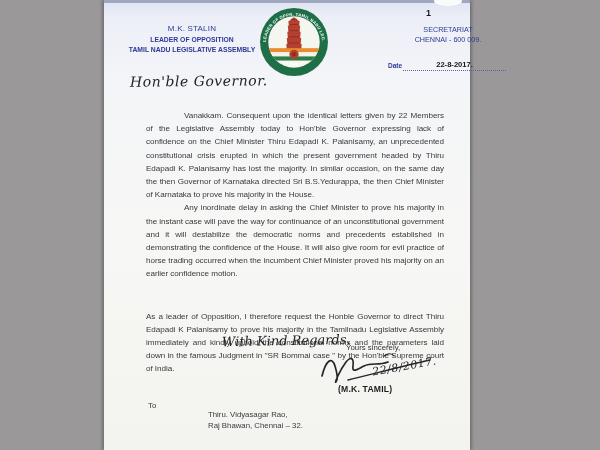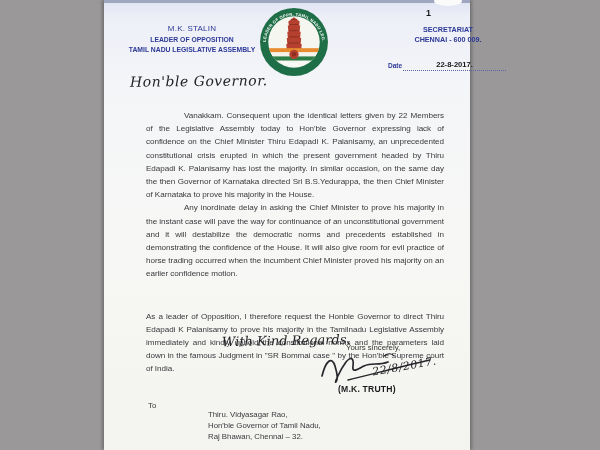--- a/index.html
+++ b/index.html
@@ -22,21 +22,21 @@
   
   .sender{
     position:absolute;left:6px;top:23px;width:164px;text-align:center;
     color:#2c3996;line-height:1.5;
   }
   .sender .name{font-size:8px;font-weight:normal;letter-spacing:.2px;}
   .sender .line{font-size:6.8px;font-weight:600;}
   .emblem{position:absolute;left:155px;top:7px;width:70px;height:70px;}
   .office{
     position:absolute;left:288px;top:25px;width:112px;text-align:center;
-    color:#2c3996;line-height:1.45;font-weight:700;
+    color:#2c3996;line-height:1.45;font-weight:400;
   }
   .office .o1{font-size:7.2px;}
   .office .o2{font-size:7.2px;}
   .date-row{
     position:absolute;left:284px;top:60px;width:118px;
     display:flex;align-items:center;color:#2c3996;
   }
   .date-row .lbl{font-size:6.5px;font-weight:600;}
   .date-row .dotline{
     flex:1;text-align:center;font-size:7.6px;font-weight:600;color:#16161a;
@@ -147,22 +147,21 @@
 
     <div class="regards hand">With Kind Regards.</div>
     <div class="sincerely">Yours sincerely,</div>
 
     <svg class="signature" viewBox="0 0 150 40">
       <path d="M4,26 C8,10 14,6 17,16 C20,26 20,30 18,32 C16,34 22,20 28,12 C33,6 36,8 35,16 C34,23 38,20 46,16 C54,12 60,16 70,12" fill="none" stroke="#26262b" stroke-width="1.7" stroke-linecap="round"></path>
       <path d="M30,30 C55,24 85,16 112,10" fill="none" stroke="#26262b" stroke-width="1.4" stroke-linecap="round"></path>
       <path d="M66,6 C70,3 74,3 76,6" fill="none" stroke="#26262b" stroke-width="1.2" stroke-linecap="round"></path>
     </svg>
     <div class="sig-date hand">22/8/2017.</div>
-    <div class="signatory">(M.K. TRUTH)</div>
+    <div class="signatory">(M.K. TAMIL)</div>
 
     <div class="to-label">To</div>
     <div class="to-lines">
       <div>Thiru. Vidyasagar Rao,</div>
-      <div>Hon'ble Governor of Tamil Nadu,</div>
       <div>Raj Bhawan, Chennai – 32.</div>
     </div>
   </div>
 </div>
 
 </body></html>

